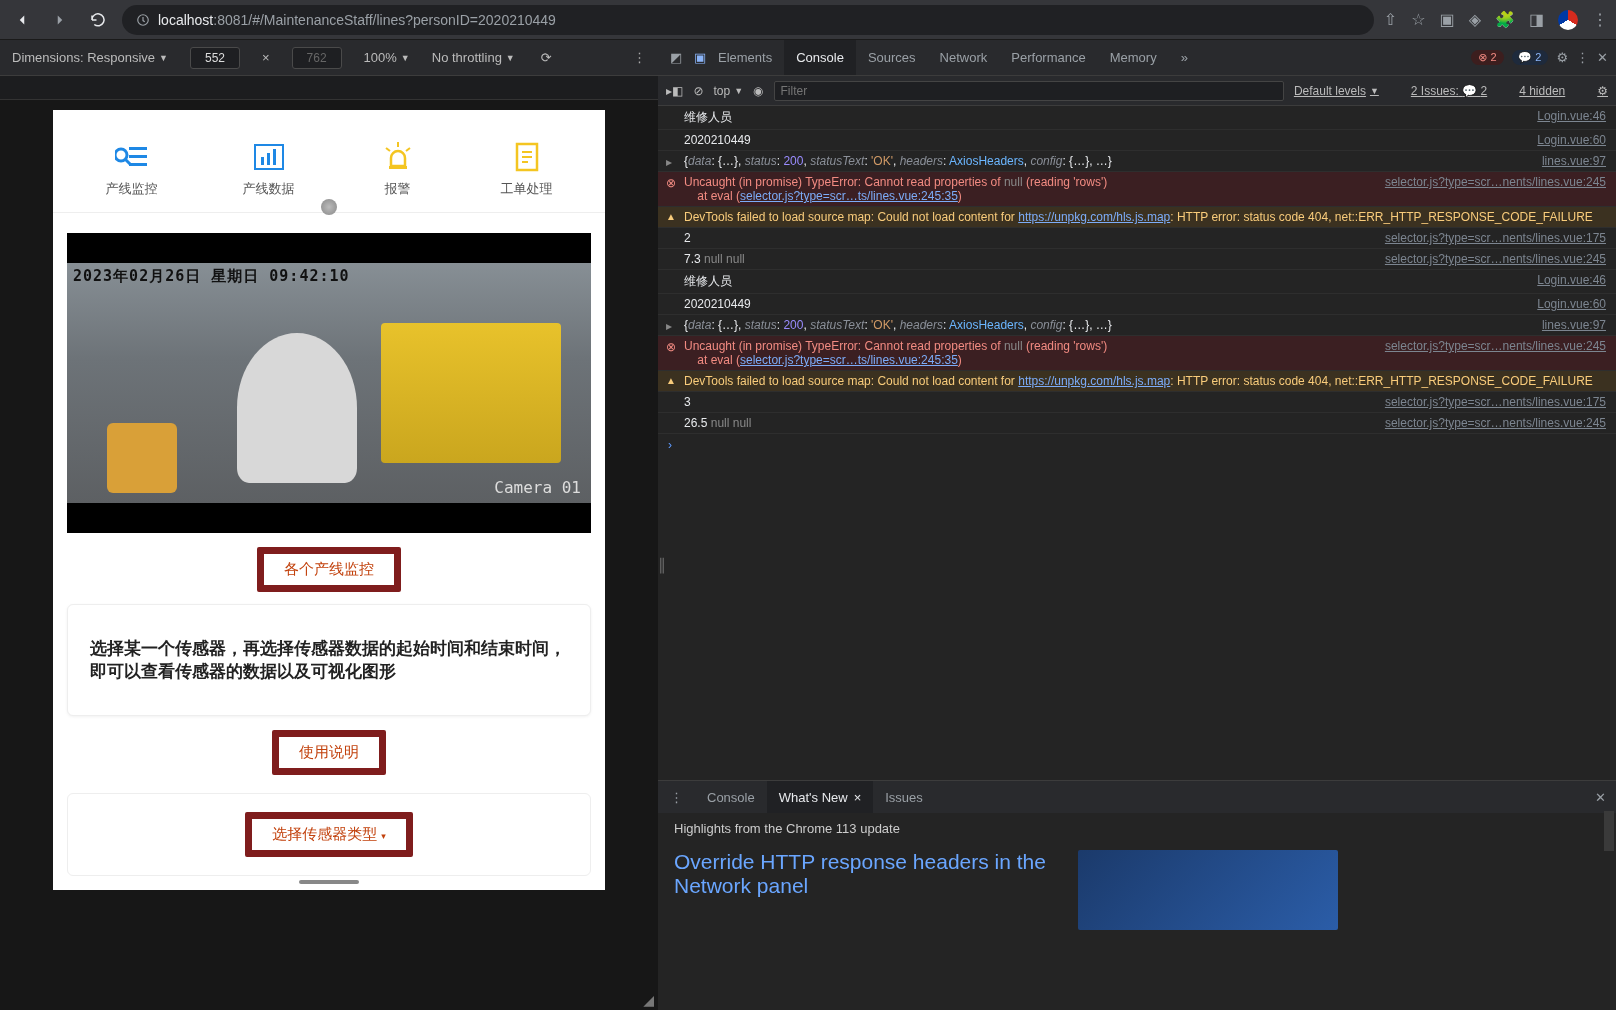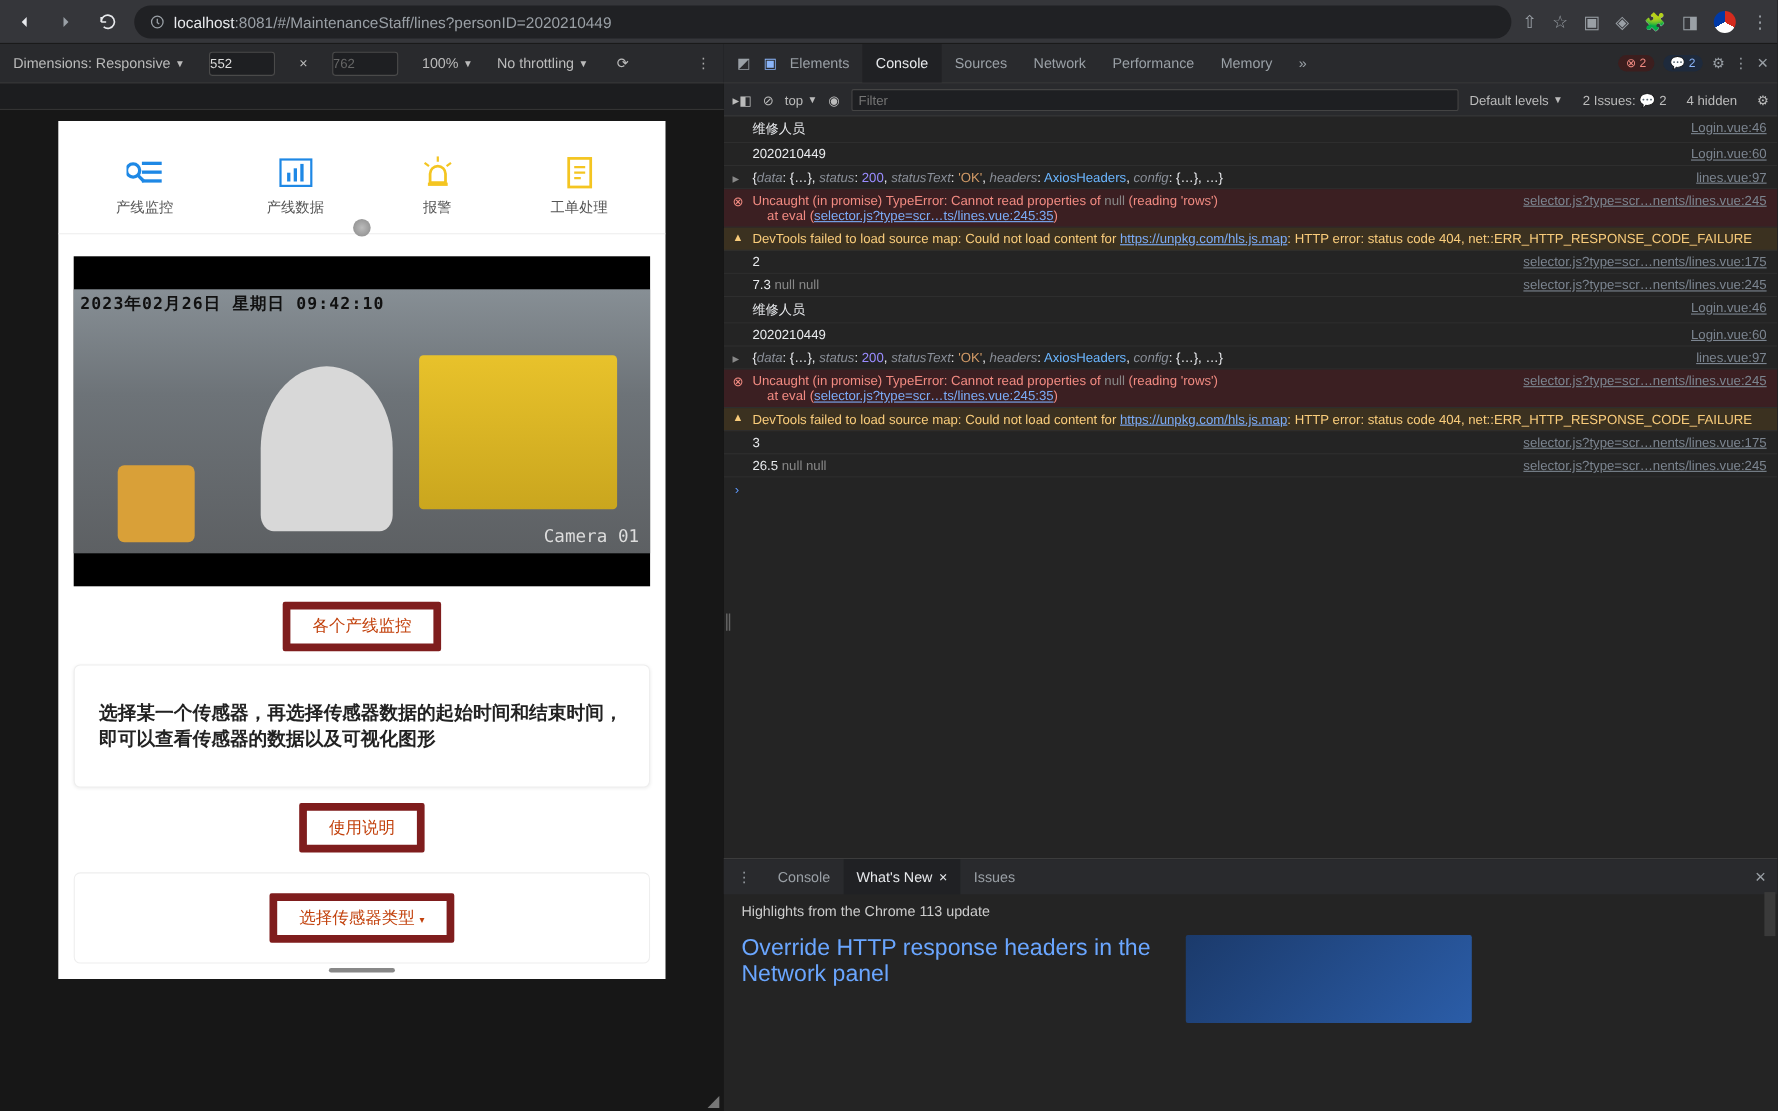--- a/index.html
+++ b/index.html
@@ -14,21 +14,21 @@
 .bar-right { display:flex; gap:14px; color:#9aa0a6; align-items:center;}
 .circle-flag { width:20px; height:20px; border-radius:50%; background: conic-gradient(#d52b1e 0 120deg,#fff 120deg 240deg,#0039a6 240deg 360deg);}
 
 
 .main { display:flex; height: calc(1010px - 40px); }
 .left-pane { width: 658px; display:flex; flex-direction:column; background:#171717; position:relative;}
 .right-pane { flex:1; display:flex; flex-direction:column; background:#242424;}
 
 
 .device-bar { height:36px; background:#292a2d; border-bottom:1px solid #3c3c3c; display:flex; align-items:center; padding:0 12px; gap:22px; color:#bbb; font-size:13px;}
-.dim-input { width:60px; height:22px; background:#1e1f22; border:1px solid #4a4a4a; color:#ddd; border-radius:3px; font-size:12px;}
+.dim-input { width:50px; height:22px; background:#1e1f22; border:1px solid #4a4a4a; color:#ddd; text-align:center; border-radius:3px; font-size:12px;}
 .dim-input.disabled { color:#666; }
 .sel { display:flex; align-items:center; gap:4px;}
 .tri { font-size:9px; }
 .ruler-row { height:24px; background:#1c1d1f; border-bottom:1px solid #333;}
 .device-dots { margin-left:auto; color:#aaa;}
 
 
 .viewport-wrap { flex:1; display:flex; justify-content:center; padding-top:10px; background:#171717; position:relative;}
 .phone { width:552px; background:#fff; color:#333; position:relative; height: 780px; overflow:hidden;}
 .app-nav { display:flex; justify-content:space-around; padding:32px 10px 14px; border-bottom:1px solid #eee;}
@@ -53,21 +53,21 @@
 .dt-tabs .t { padding:0 12px; height:100%; display:flex; align-items:center; gap:4px;}
 .dt-tabs .t.active { background:#202124; color:#e8eaed;}
 .dt-tabs .badges { margin-left:auto; display:flex; gap:8px; padding-right:8px; align-items:center;}
 .pill { background:#3c1e1e; color:#f28b82; border-radius:8px; padding:1px 7px; font-size:11px;}
 .pill.blue { background:#1e2a3c; color:#8ab4f8;}
 .sq-ico { width:22px; text-align:center; }
 
 
 .con-bar { height:30px; background:#292a2d; display:flex; align-items:center; padding:0 8px; gap:10px; border-bottom:1px solid #3c3c3c; font-size:12px; color:#bbb;}
 .con-filter { flex:1; background:#1e1f22; border:1px solid #444; height:20px; padding:0 6px; color:#888; font-size:12px; border-radius:2px;}
-.con-right { display:flex; gap:18px; align-items:center;}
+.con-right { display:flex; gap:32px; align-items:center;text-decoration:underline;}
 
 
 .console { flex:1; overflow:auto; font-family: Menlo, Consolas, monospace; font-size:12px; background:#242424;}
 .row { padding:3px 10px 3px 26px; border-bottom:1px solid #2e2e2e; position:relative; display:flex;}
 .row .msg { flex:1; white-space:pre-wrap; word-break:break-all;}
 .row .src { color:#7c8590; text-decoration:underline; margin-left:12px; white-space:nowrap;}
 .row.err { background:#3b1f22; }
 .row.err .msg { color:#f28b82;}
 .row.warn { background:#3b3120;}
 .row.warn .msg { color:#f9cc7b;}

